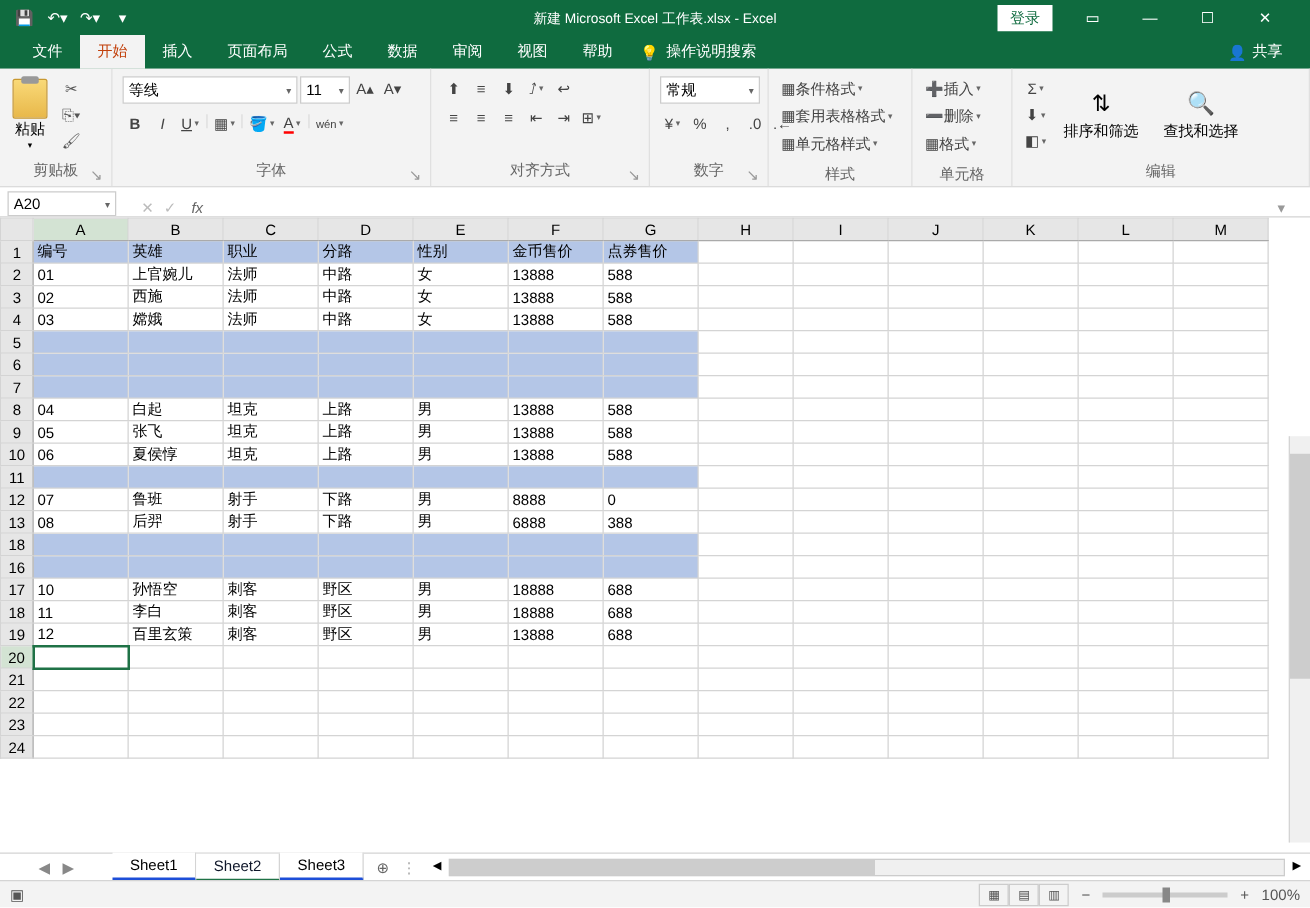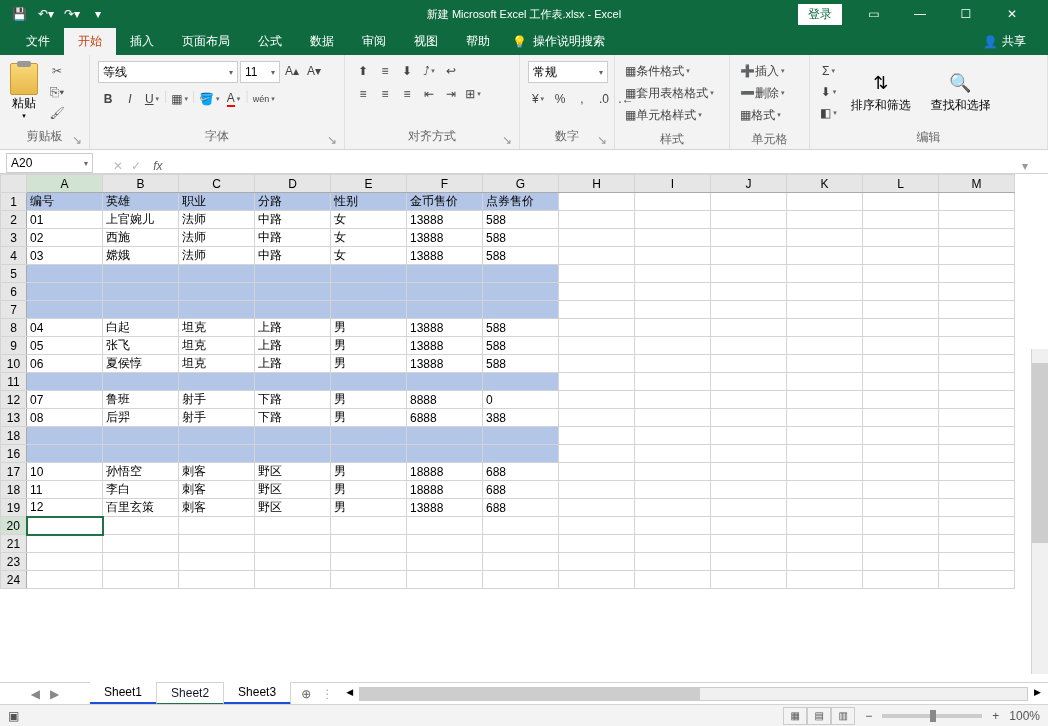--- a/index.html
+++ b/index.html
@@ -589,20 +589,36 @@
           <td></td>
           <td></td>
           <td></td>
           <td></td>
           <td></td>
           <td></td>
           <td></td>
           <td></td>
         </tr>
         <tr>
+          <th class="rowh">22</th>
+          <td></td>
+          <td></td>
+          <td></td>
+          <td></td>
+          <td></td>
+          <td></td>
+          <td></td>
+          <td></td>
+          <td></td>
+          <td></td>
+          <td></td>
+          <td></td>
+          <td></td>
+        </tr>
+        <tr>
           <th class="rowh">23</th>
           <td></td>
           <td></td>
           <td></td>
           <td></td>
           <td></td>
           <td></td>
           <td></td>
           <td></td>
           <td></td>

